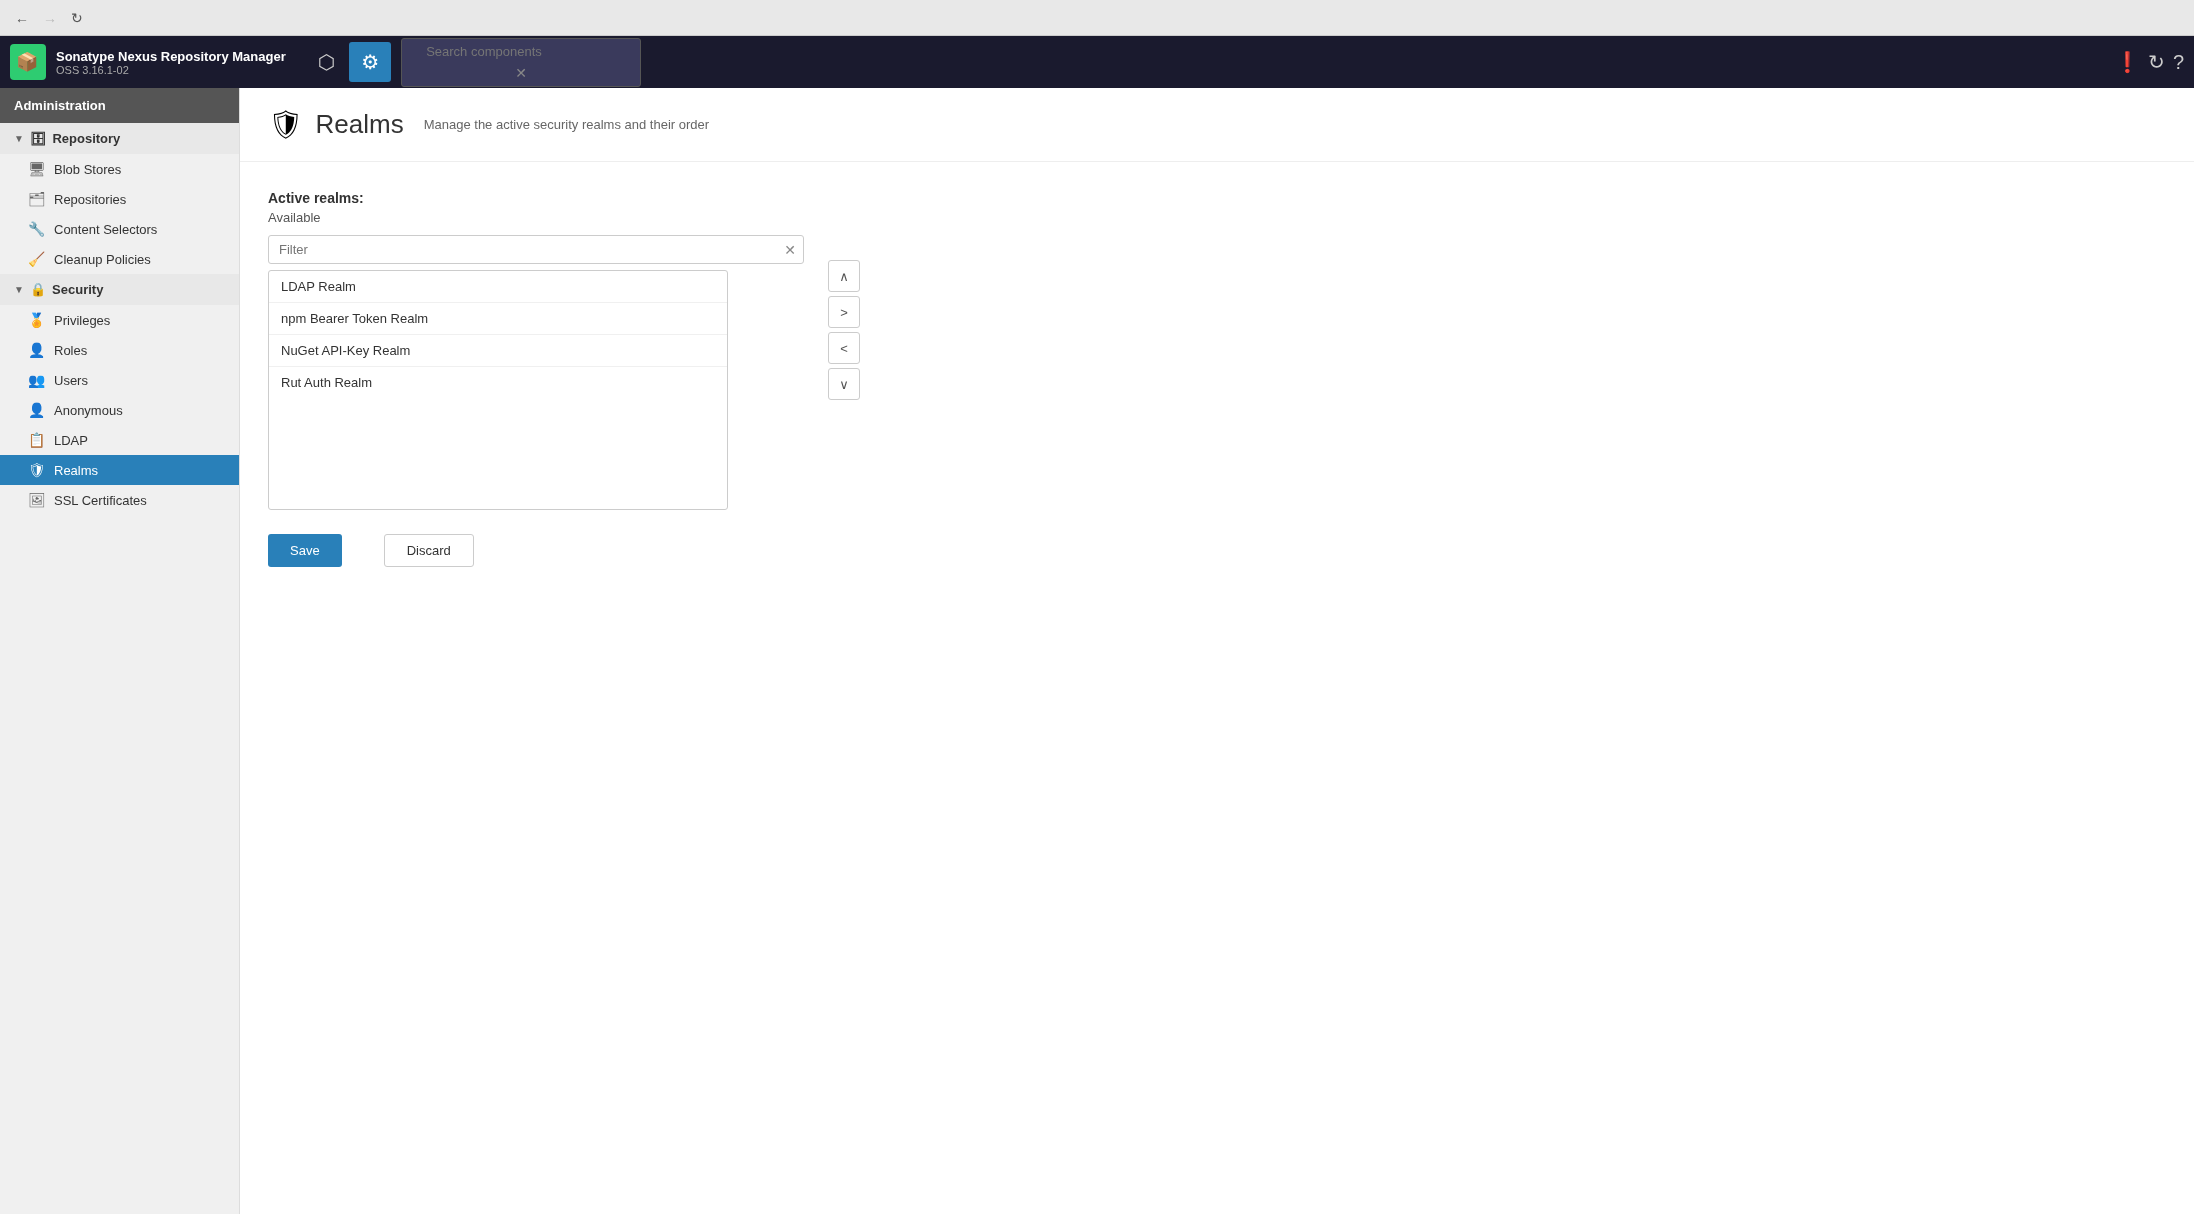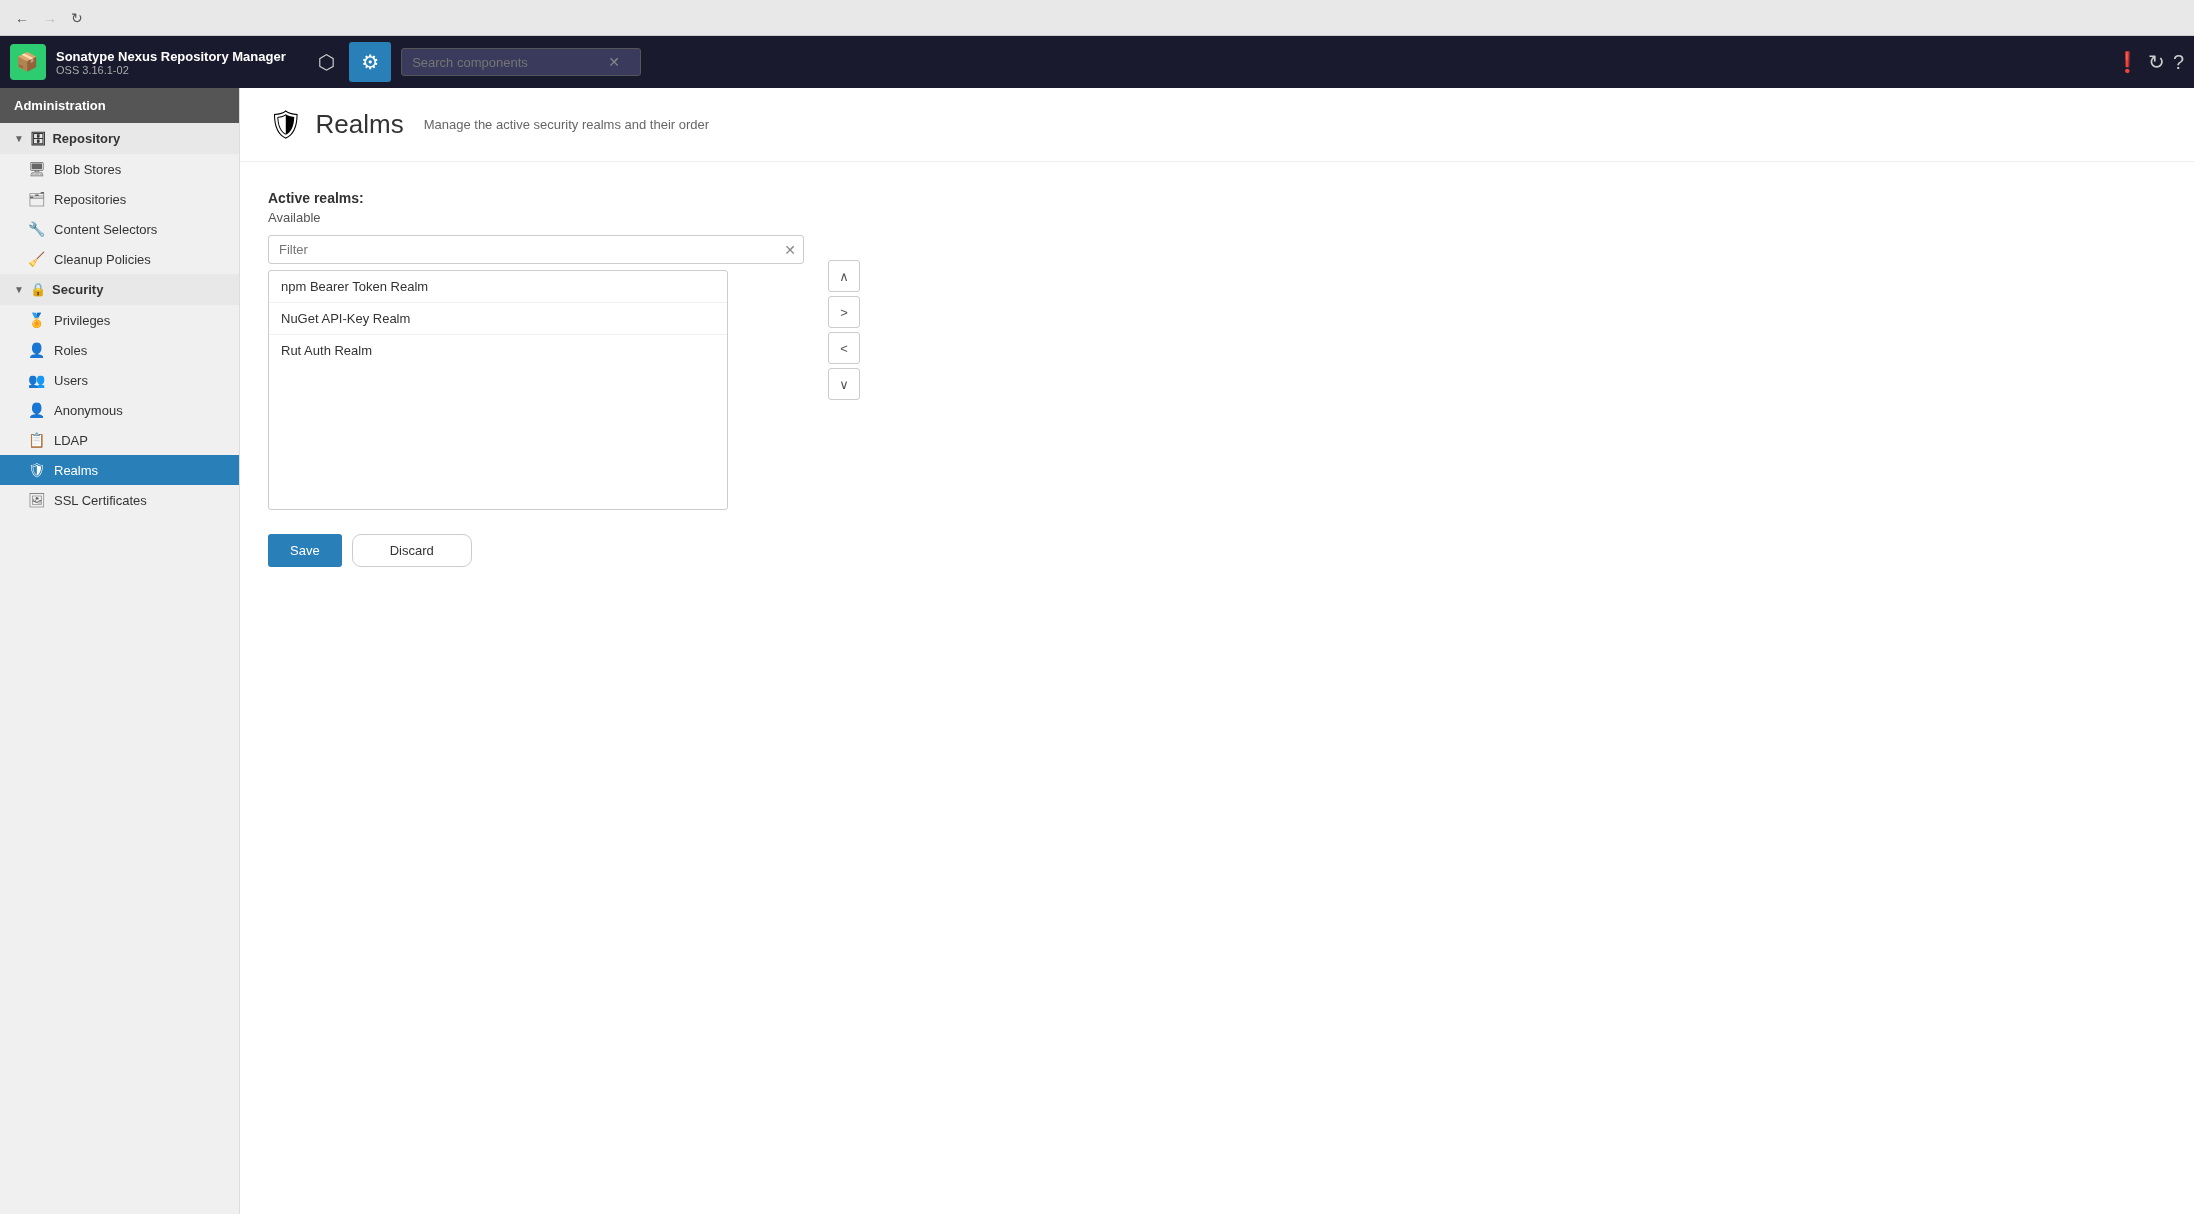--- a/index.html
+++ b/index.html
@@ -47,21 +47,21 @@
     .app-version { color: #aaa; font-size: 11px; }
     .header-nav { display: flex; gap: 2px; margin-left: 10px; }
     .header-nav-btn {
       background: none; border: none; color: #ccc; cursor: pointer;
       padding: 8px 12px; font-size: 20px; border-radius: 3px;
     }
     .header-nav-btn.active { background: #2980b9; color: white; }
     .search-bar {
       background: #3a3a5c; border: 1px solid #555; border-radius: 3px;
       padding: 5px 10px; color: #ccc; font-size: 13px; width: 240px;
-      display: flex; align-items: center; gap: 6px;
+      display: flex; align-items: center; gap: 6px; flex-direction: column;
     }
     .search-bar input {
       background: none; border: none; color: #ccc; font-size: 13px; width: 190px; outline: none;
     }
     .search-clear { color: #888; cursor: pointer; font-size: 14px; }
     .header-right { margin-left: auto; display: flex; gap: 8px; align-items: center; }
     .header-icon-btn { background: none; border: none; cursor: pointer; font-size: 20px; color: #ccc; }
     .header-icon-btn.alert { color: #e74c3c; }
 
     
@@ -194,23 +194,24 @@
       gap: 10px;
     }
     .btn-save {
       background: #2980b9; color: white;
       border: none; padding: 8px 22px;
       border-radius: 3px; cursor: pointer;
       font-size: 13px;
     }
     .btn-discard {
       background: white; color: #333;
-      border: 1px solid #ccc; padding: 8px 37px;
-      border-radius: 9px; cursor: pointer;
-      font-size: 13px;
+      border: 1px solid #ccc; padding: 8px 22px;
+      border-radius: 3px; cursor: pointer;
+      font-size: 13px;
+      margin-left: 32px;
     }
   </style>
 </head>
 <body>
 
 <div class="browser-bar">
   <div class="browser-nav">
     <button>←</button>
     <button disabled="">→</button>
     <button>↻</button>
@@ -316,20 +317,21 @@
 
       <div class="dual-list-container">
 
         <div class="list-panel">
           <div class="list-label">Available</div>
           <div class="filter-input-wrap">
             <input class="filter-input" type="text" placeholder="Filter" style="">
             <span class="filter-clear">✕</span>
           </div>
           <div class="realm-list">
+            <div class="realm-item">LDAP Realm</div>
             <div class="realm-item">npm Bearer Token Realm</div>
             <div class="realm-item">NuGet API-Key Realm</div>
             <div class="realm-item">Rut Auth Realm</div>
           </div>
         </div>
 
         <div class="transfer-buttons">
           <button class="transfer-btn">∧</button>
           <button class="transfer-btn">&gt;</button>
           <button class="transfer-btn">&lt;</button>

